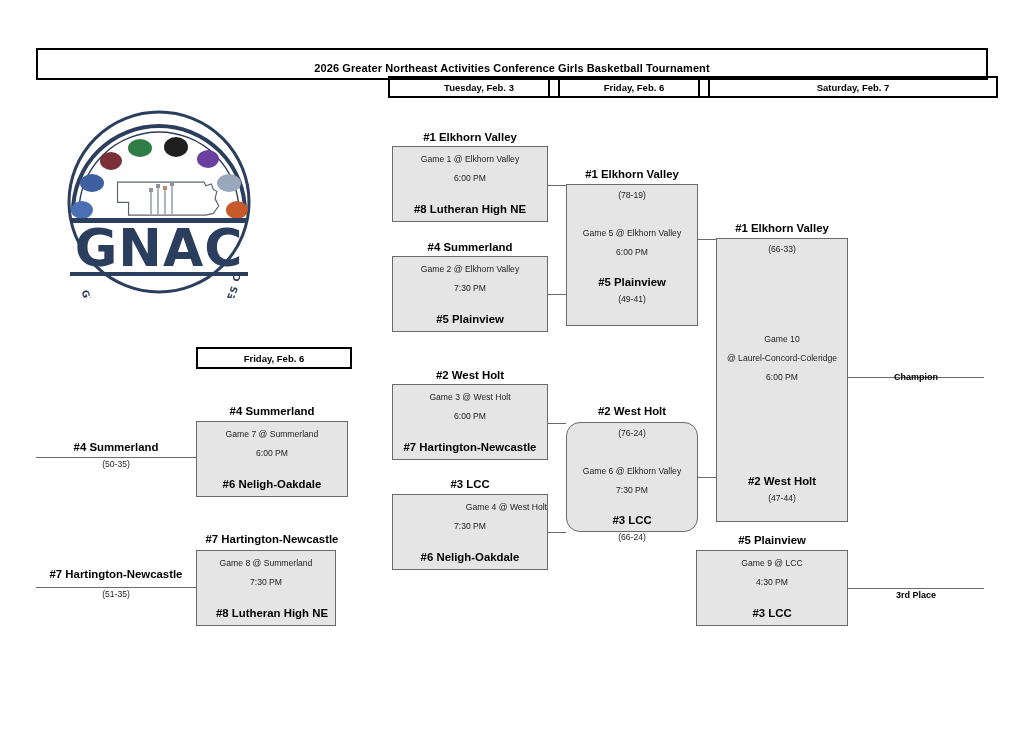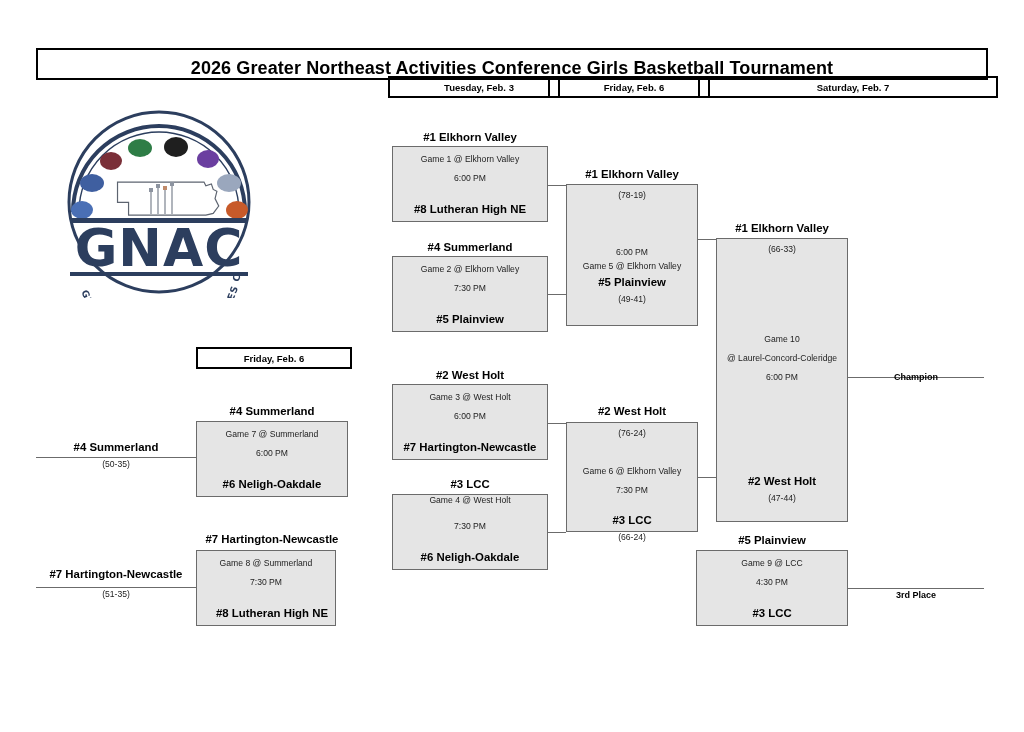--- a/index.html
+++ b/index.html
@@ -12,21 +12,21 @@
     overflow:hidden;
   }
   .stage{position:absolute;left:0;top:0;width:1024px;height:732px;}
 
   
   .title-box{
     position:absolute;left:36px;top:48px;width:948px;height:28px;
     border:2px solid #000;
     display:flex;align-items:center;justify-content:center;
   }
-  .title-box span{font-size:18px;font-weight:bold;letter-spacing:.1px;margin-top:8px;}
+  .title-box span{font-size:11px;font-weight:bold;letter-spacing:.1px;margin-top:8px;}
 
   .date-box{
     position:absolute;height:18px;border:2px solid #000;
     display:flex;align-items:center;justify-content:center;
     font-size:9.5px;font-weight:bold;padding-left:10px;
   }
   #date-0{left:388px;top:76px;width:158px;}
   #date-1{left:548px;top:76px;width:148px;}
   #date-2{left:698px;top:76px;width:286px;}
 
@@ -147,45 +147,45 @@
     <div class="ginfo" style="top:26px;">7:30 PM</div>
   </div>
   <div class="slot" style="left:392px;top:313px;width:156px;">#5 Plainview</div>
 
   <div class="hline" style="left:548px;top:185px;width:18px;"></div>
   <div class="hline" style="left:548px;top:294px;width:18px;"></div>
 
   <div class="slot" style="left:566px;top:168px;width:132px;">#1 Elkhorn Valley</div>
   <div class="gbox" style="left:566px;top:184px;width:132px;height:142px;">
     <div class="ginfo" style="top:5px;">(78-19)</div>
-    <div class="ginfo" style="top:43px;margin-top:33px;">Game 5 @ Elkhorn Valley</div>
+    <div class="ginfo" style="top:43px;">Game 5 @ Elkhorn Valley</div>
     <div class="ginfo" style="top:62px;">6:00 PM</div>
   </div>
   <div class="slot" style="left:566px;top:276px;width:132px;">#5 Plainview</div>
   <div class="score" style="left:566px;top:294px;width:132px;">(49-41)</div>
 
   <div class="slot" style="left:392px;top:369px;width:156px;">#2 West Holt</div>
   <div class="gbox" style="left:392px;top:384px;width:156px;height:76px;">
     <div class="ginfo" style="top:7px;">Game 3 @ West Holt</div>
     <div class="ginfo" style="top:26px;">6:00 PM</div>
   </div>
   <div class="slot" style="left:392px;top:441px;width:156px;">#7 Hartington-Newcastle</div>
 
   <div class="slot" style="left:392px;top:478px;width:156px;">#3 LCC</div>
   <div class="gbox" style="left:392px;top:494px;width:156px;height:76px;">
-    <div class="ginfo" style="top:0;">Game 4 @ West Holt</div>
+    <div class="ginfo" style="top:7px;text-align:right;">Game 4 @ West Holt</div>
     <div class="ginfo" style="top:26px;">7:30 PM</div>
   </div>
   <div class="slot" style="left:392px;top:551px;width:156px;">#6 Neligh-Oakdale</div>
 
   <div class="hline" style="left:548px;top:423px;width:18px;"></div>
   <div class="hline" style="left:548px;top:532px;width:18px;"></div>
 
   <div class="slot" style="left:566px;top:405px;width:132px;">#2 West Holt</div>
-  <div class="gbox" style="left:566px;top:422px;width:132px;height:110px;">
+  <div class="gbox" style="left:566px;top:422px;width:132px;height:110px;border-radius:14px;">
     <div class="ginfo" style="top:5px;">(76-24)</div>
     <div class="ginfo" style="top:43px;">Game 6 @ Elkhorn Valley</div>
     <div class="ginfo" style="top:62px;">7:30 PM</div>
   </div>
   <div class="slot" style="left:566px;top:514px;width:132px;">#3 LCC</div>
   <div class="score" style="left:566px;top:532px;width:132px;">(66-24)</div>
 
   <div class="hline" style="left:698px;top:239px;width:18px;"></div>
   <div class="hline" style="left:698px;top:477px;width:18px;"></div>
 

